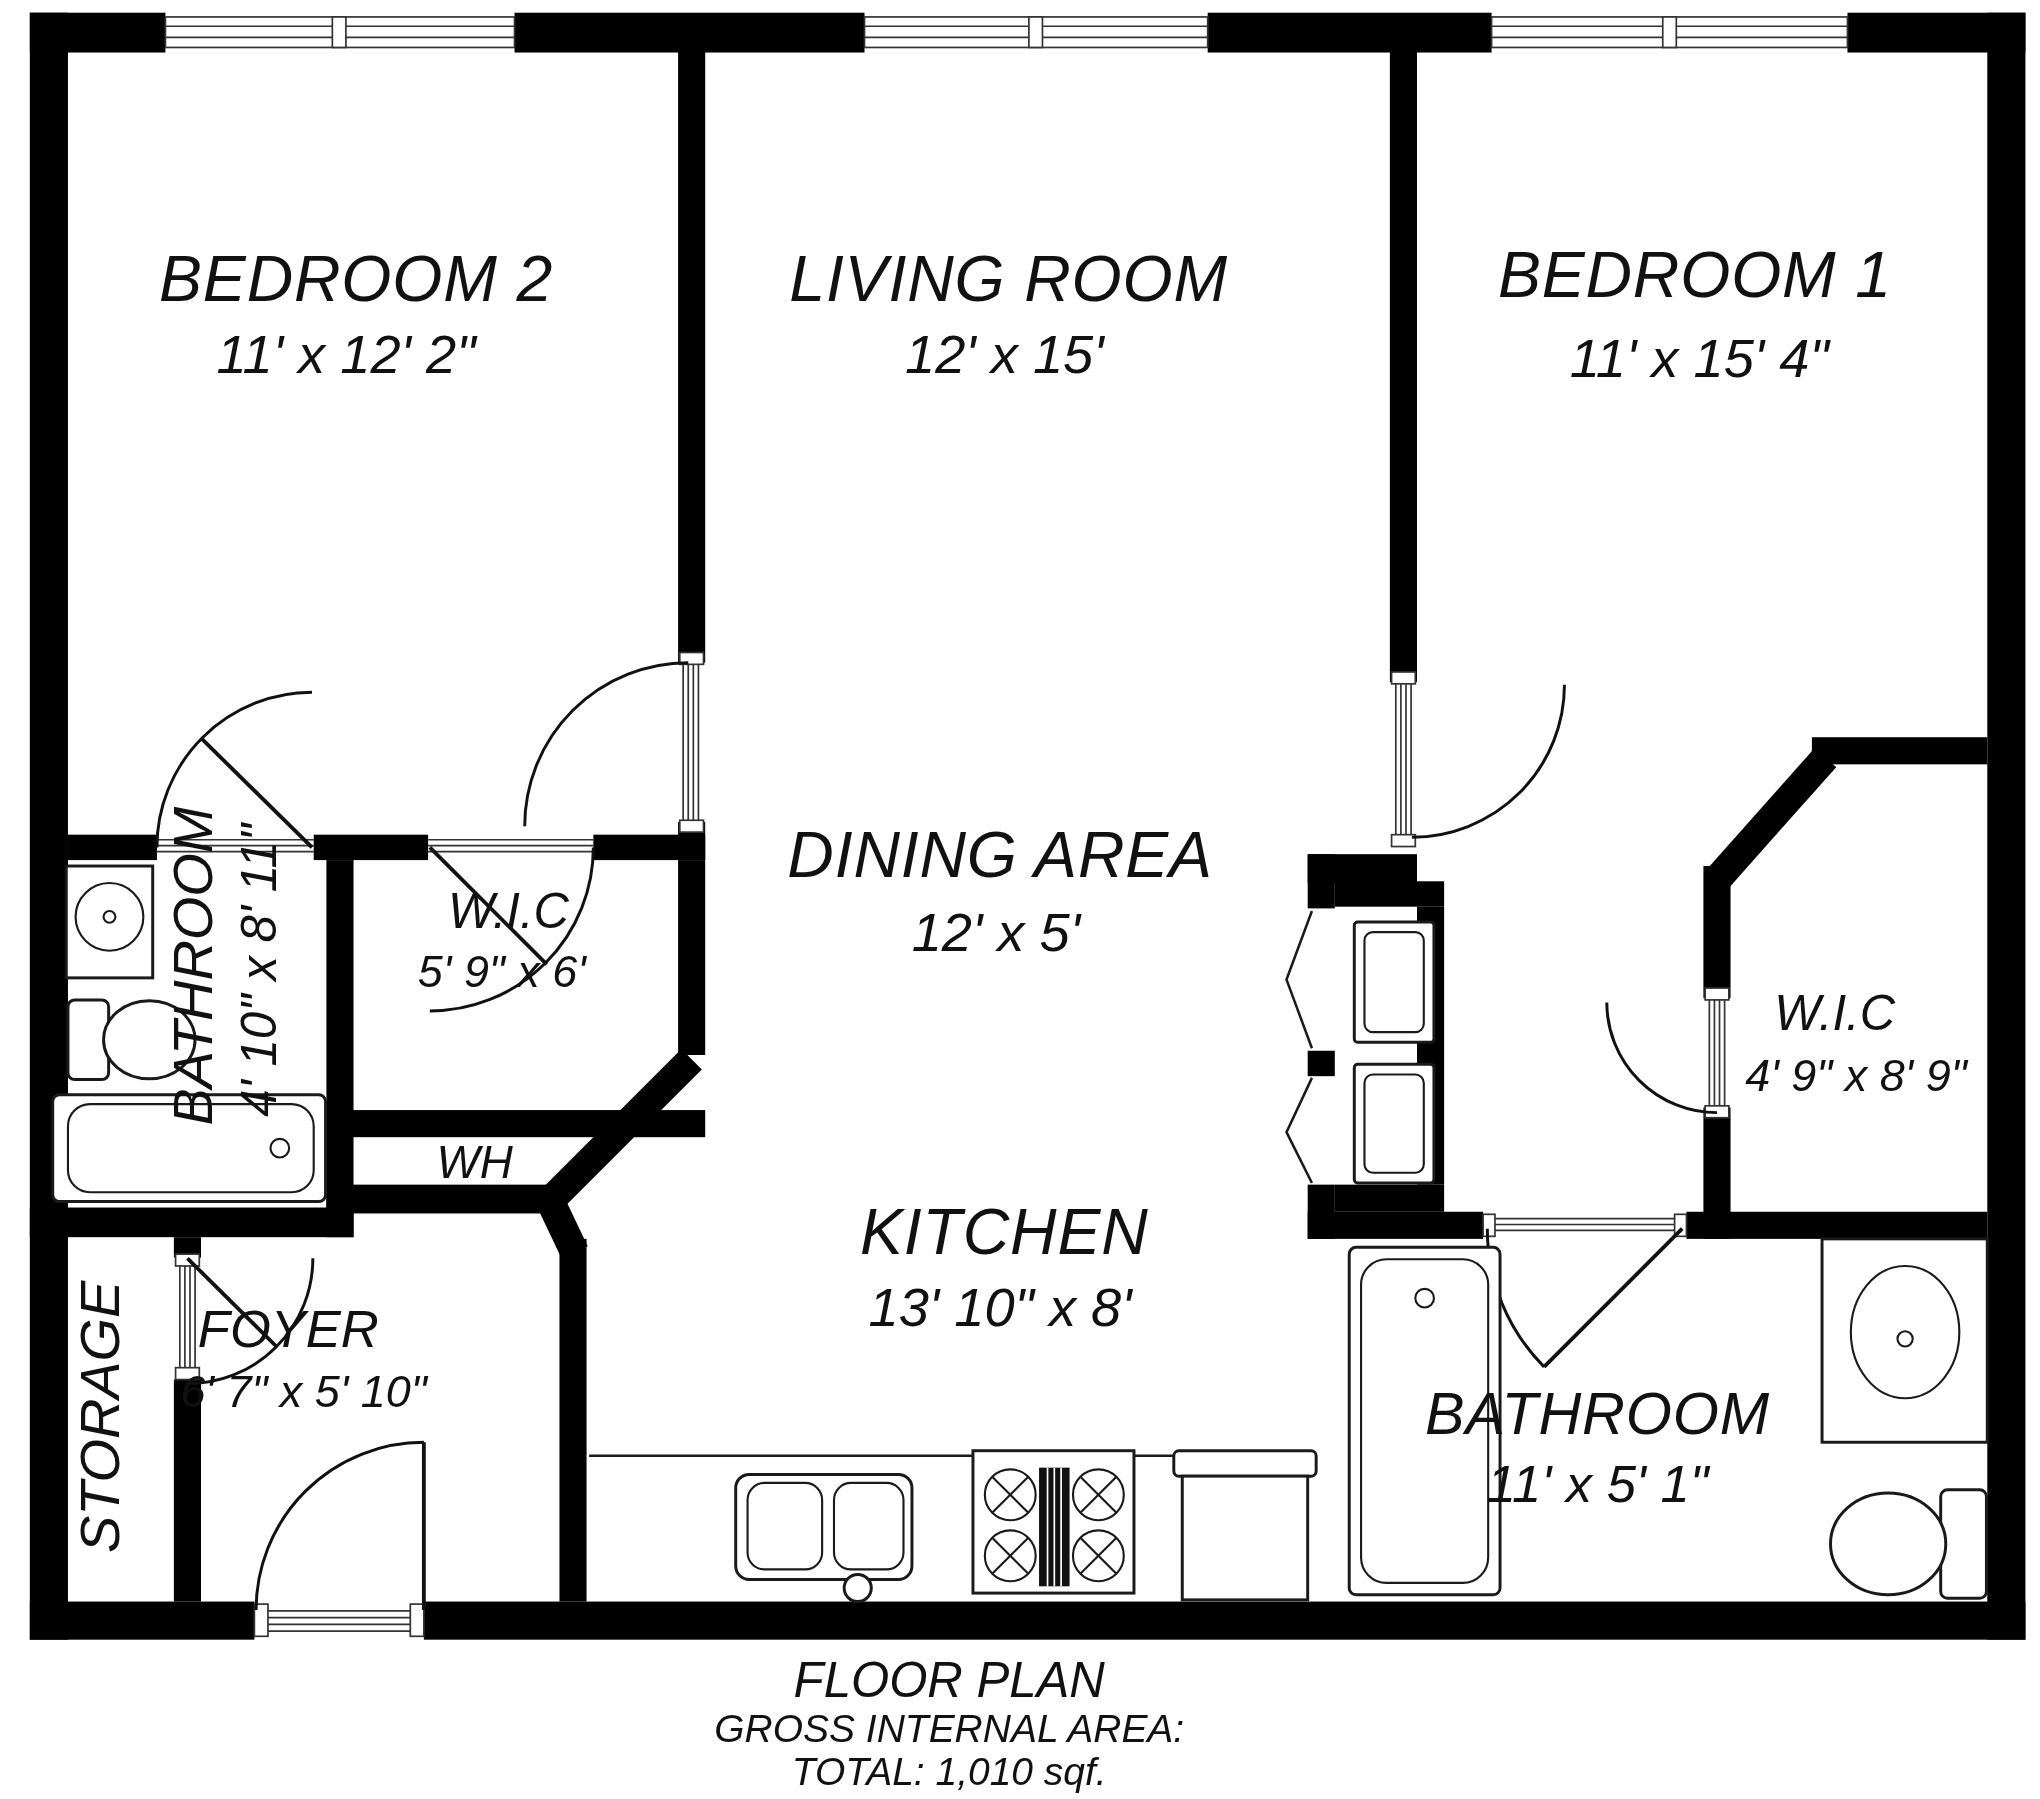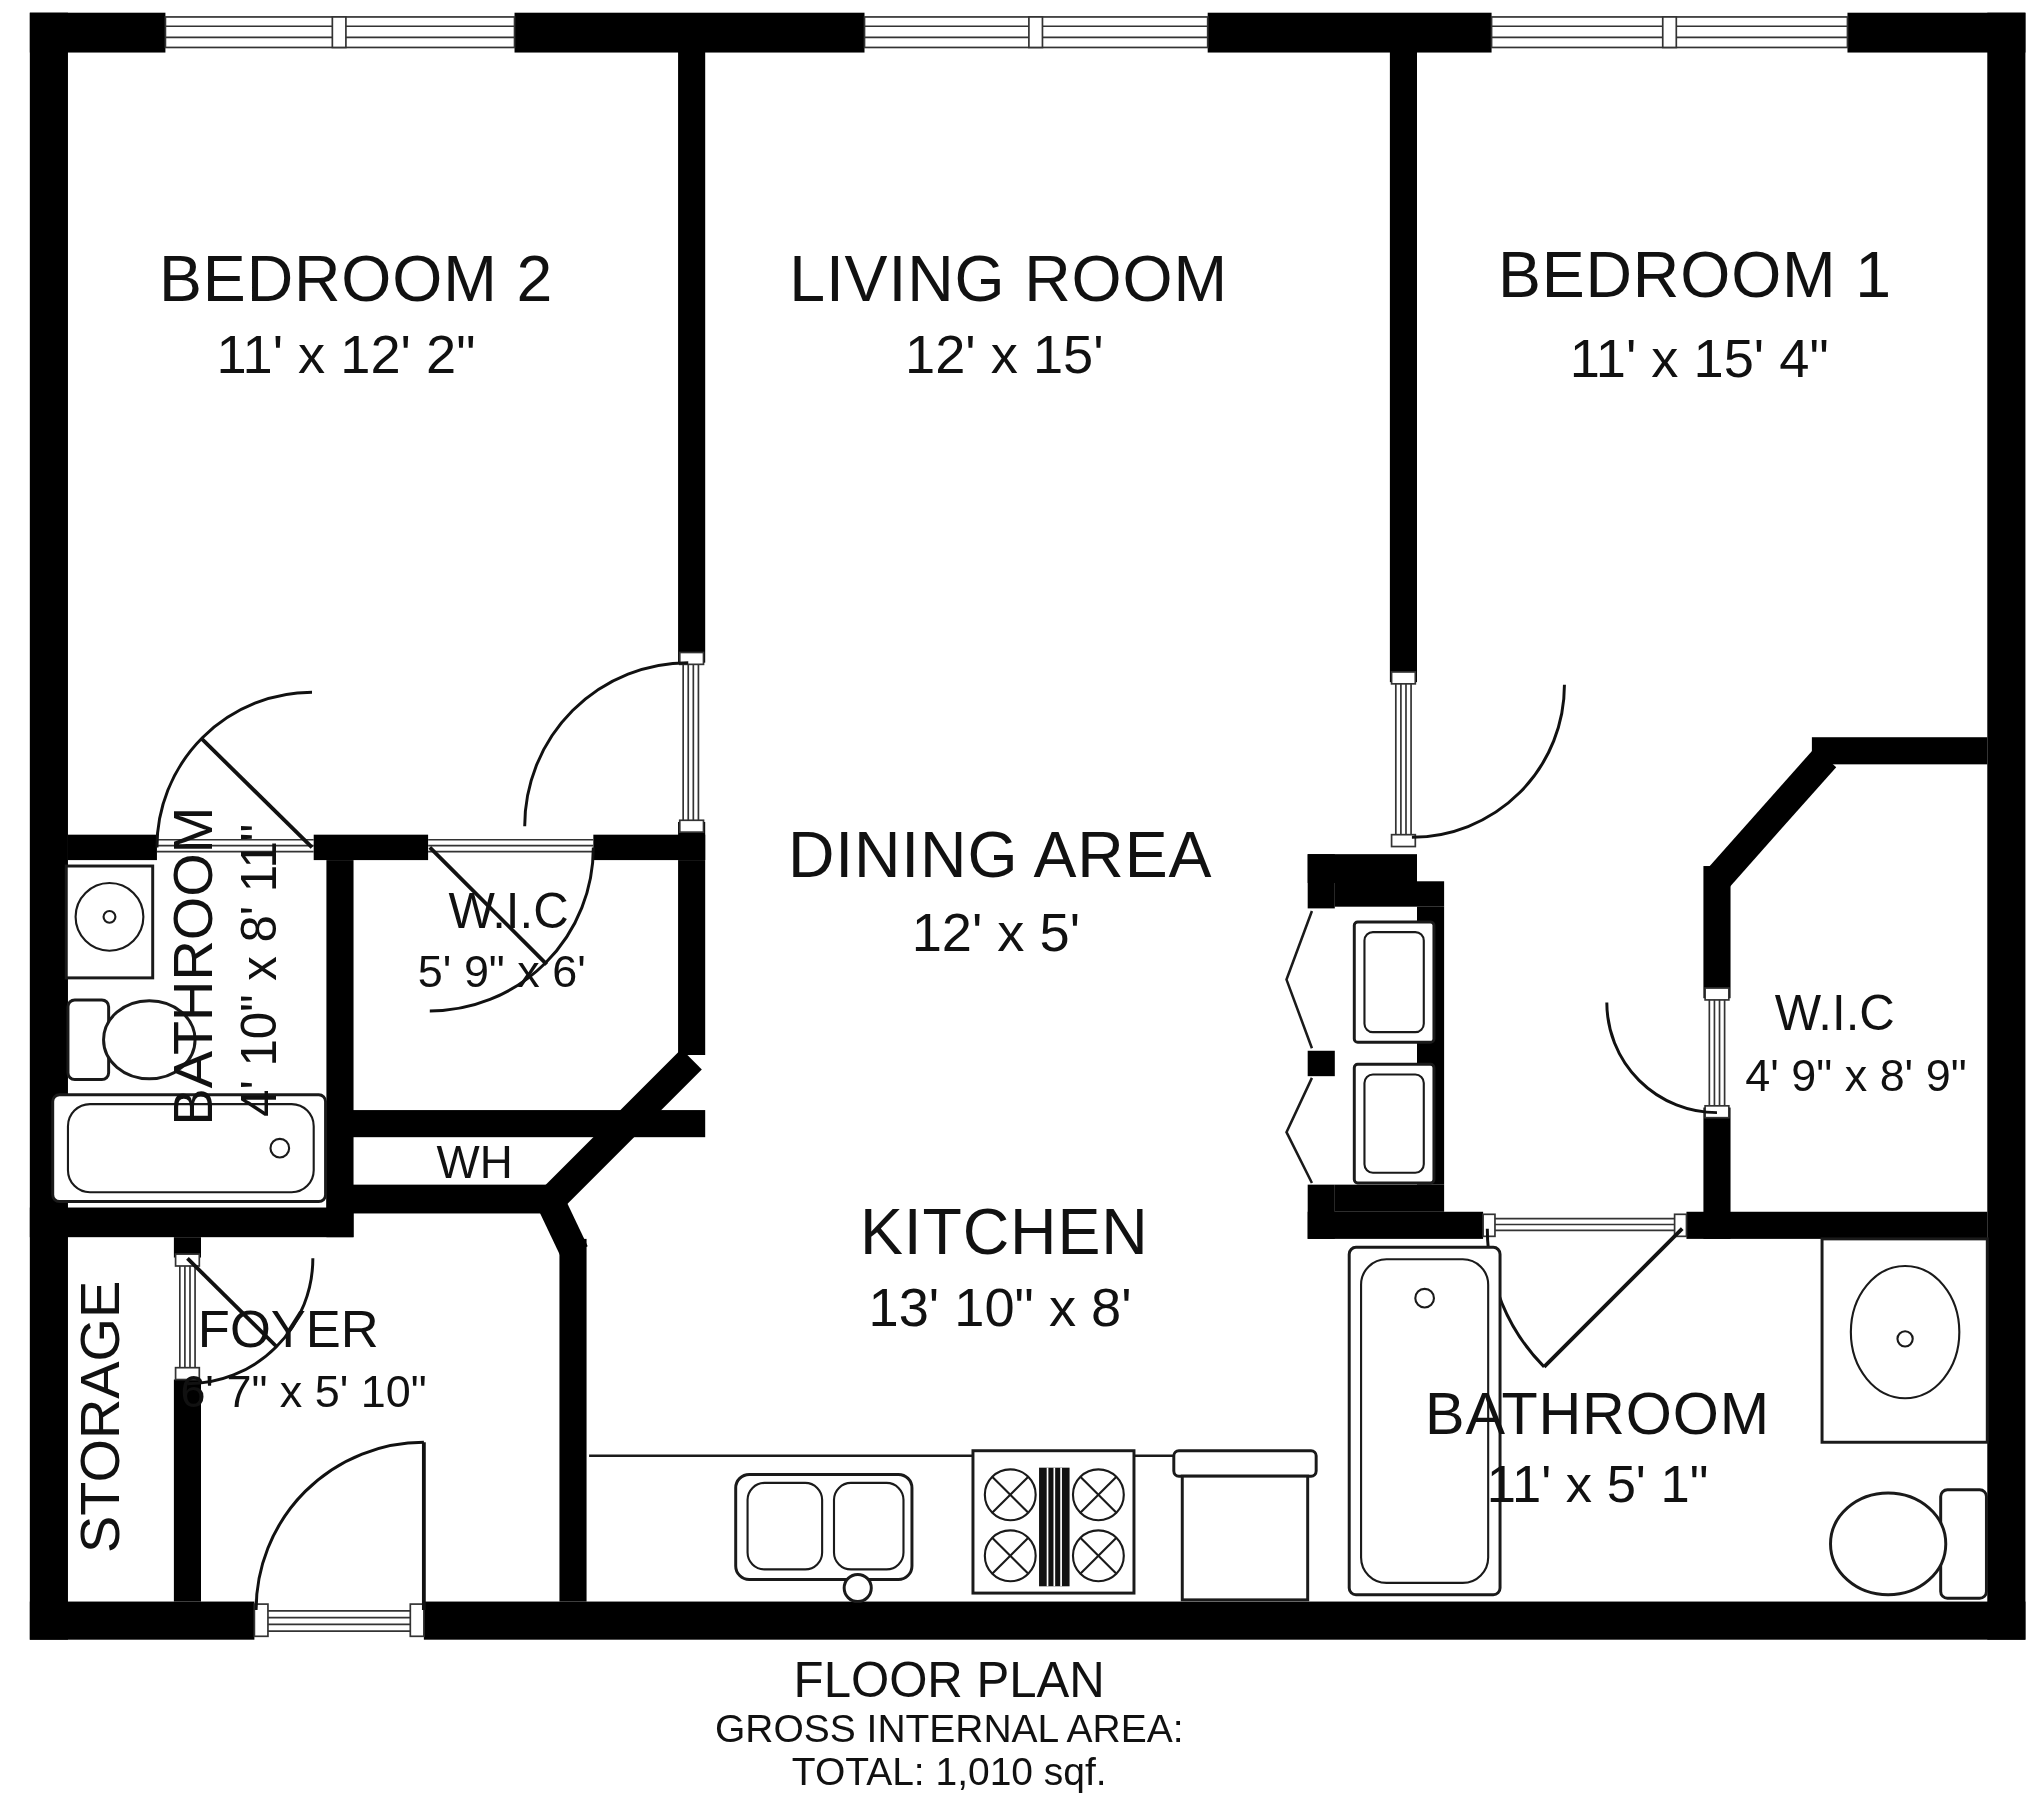--- a/index.html
+++ b/index.html
@@ -1,16 +1,16 @@
 <!DOCTYPE html>
 <html style="font-size:13.6px"><head>
 <meta charset="utf-8">
 <style>
   html,body{margin:0;padding:0;background:#ffffff;}
-  #stage{width:2040px;height:1799px;position:relative;background:#ffffff;overflow:hidden;}
+  #stage{width:2040px;height:1799px;position:relative;background:#ffffff;overflow:hidden;font-style:italic;}
   svg{display:block;}
   .wall{fill:#000000;stroke:none;}
   .wline{stroke:#000000;fill:none;}
   .thin{stroke:#1a1a1a;stroke-width:3;fill:none;}
   .fixture{stroke:#1a1a1a;stroke-width:3.5;fill:#ffffff;}
   .fixture2{stroke:#1a1a1a;stroke-width:2.5;fill:none;}
   .arc{stroke:#111111;stroke-width:3.5;fill:none;}
   .leaf{stroke:#111111;stroke-width:4.5;fill:none;}
   .sill{stroke:#333333;stroke-width:2;fill:none;}
   .jamb{fill:#ffffff;stroke:#333333;stroke-width:2;}

